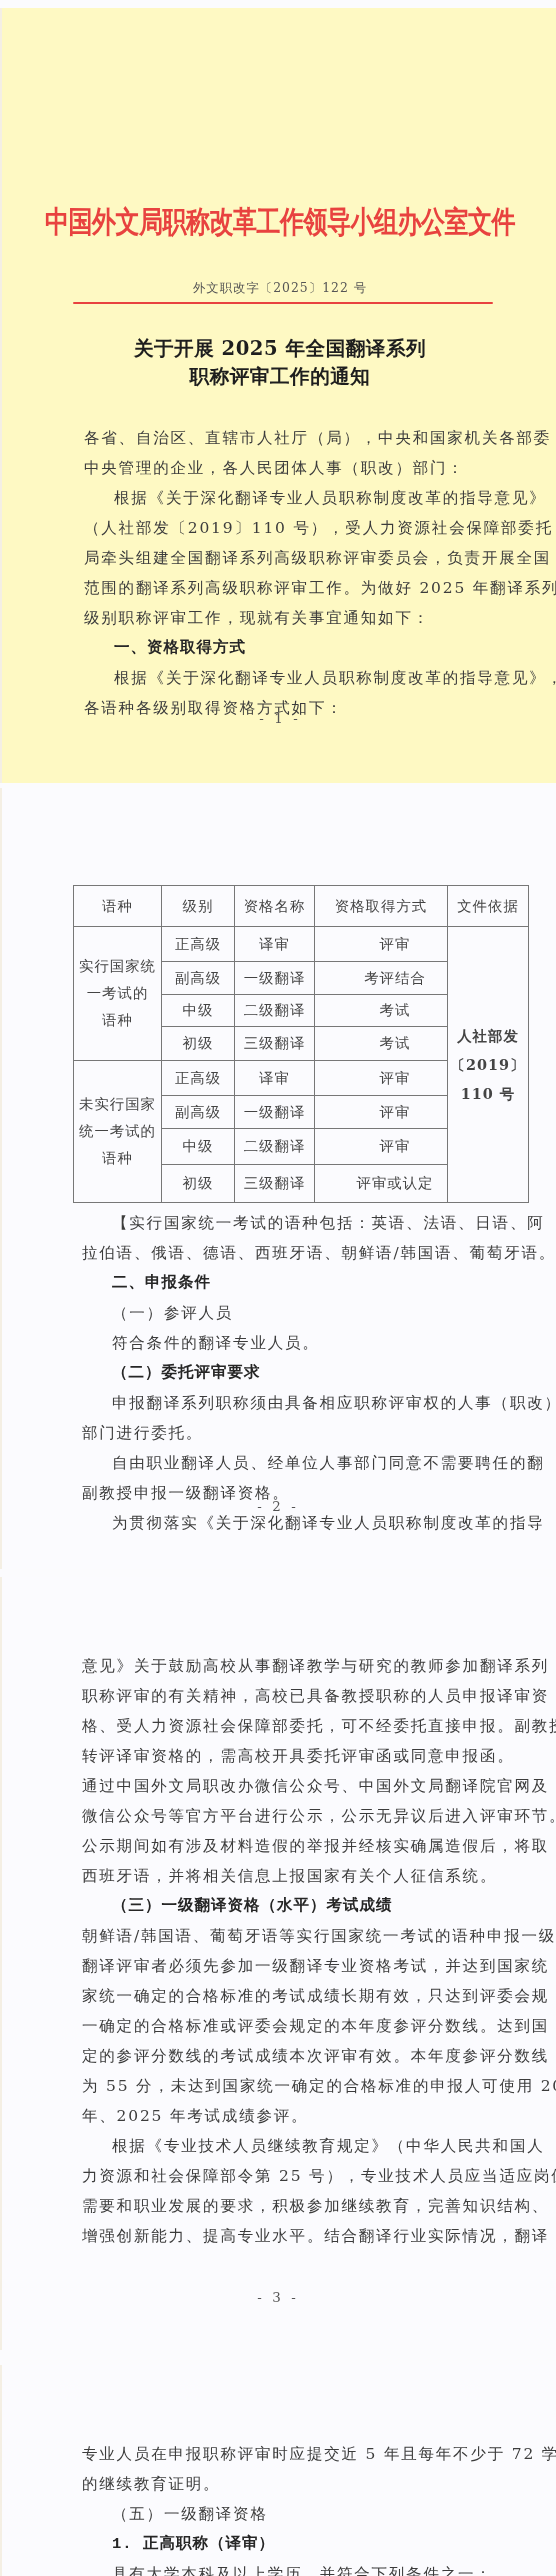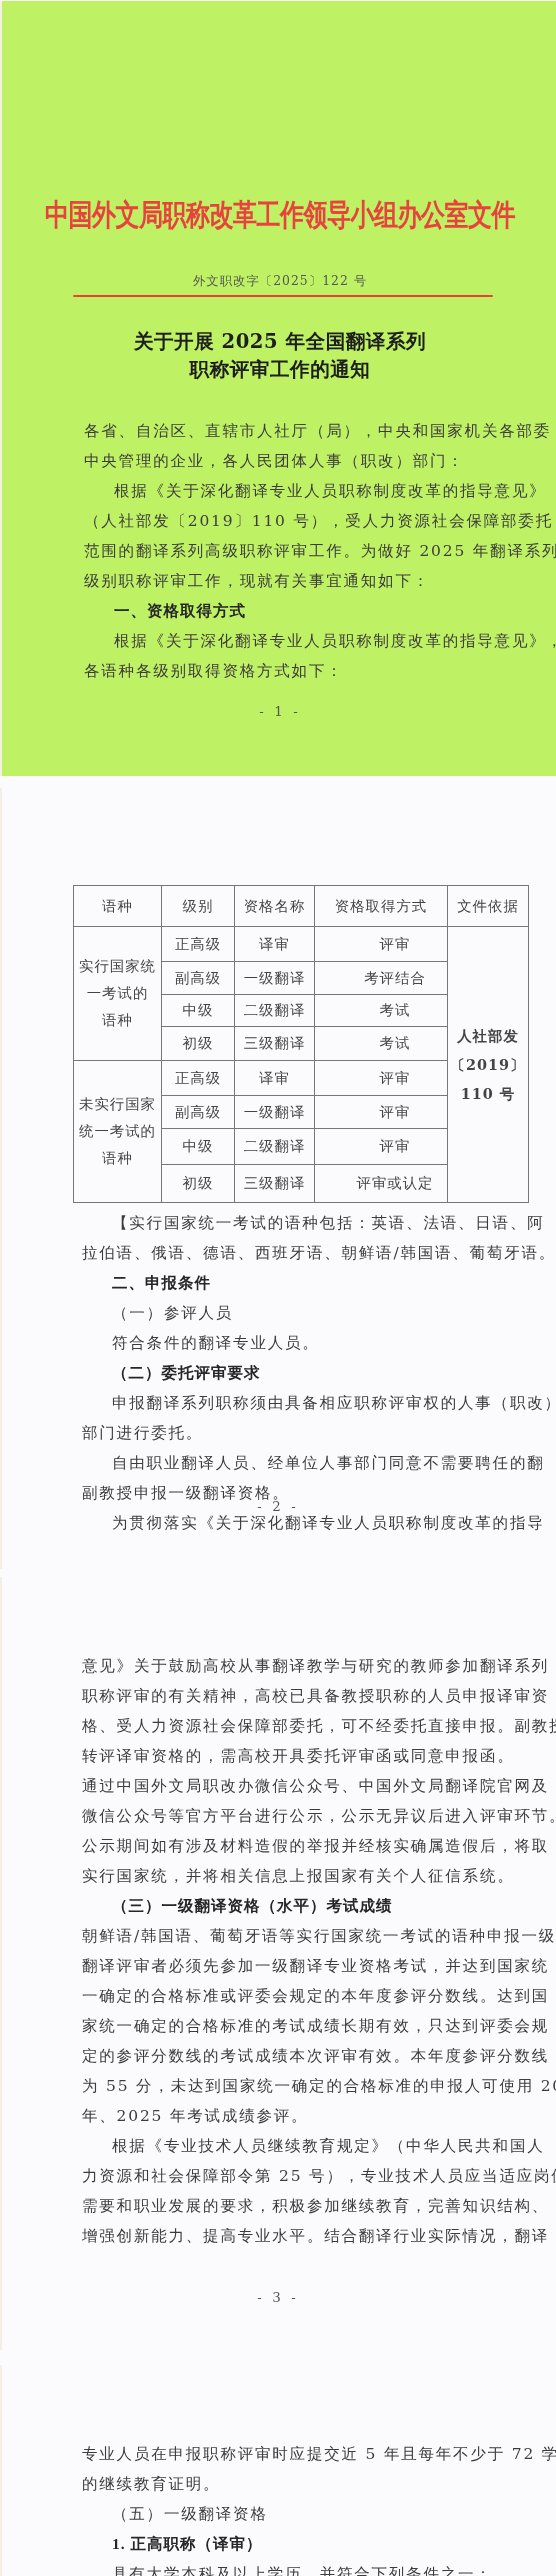--- a/index.html
+++ b/index.html
@@ -1,41 +1,41 @@
 <!DOCTYPE html>
 <html style="font-size:8.2px"><head>
 <meta charset="utf-8">
 <style>
   html, body { margin: 0; padding: 0; background: #fbfbfd; }
   body { width: 556px; height: 3938px; position: relative; overflow: hidden;
          font-family: "DejaVu Serif", "Liberation Serif", serif; color: #3a3a3a; }
   .page { position: absolute; left: 0; width: 556px; background: #fbfbfe;
           border-left: 2.1px solid #f4efe4; box-sizing: border-box; }
-  .p1 { top: 1px; height: 775px; background: #bef264; }
+  .p1 { top: 8px; height: 775px; background: #fef9c3; }
   .p2 { top: 788px; height: 781px; }
   .p3 { top: 1577px; height: 773px; }
   .p4 { top: 2365px; height: 778px; }
 
   .red-head { position: absolute; top: 198px; left: 0; width: 556px; text-align: center;
               font-family: "DejaVu Serif", serif; font-weight: bold; font-size: 24px;
               color: #e8423f; letter-spacing: -0.5px; transform: scaleY(1.25); }
   .docno { position: absolute; top: 272px; left: 0; width: 556px; text-align: center;
            font-size: 12.4px; color: #555; letter-spacing: 1px; }
   .red-rule { position: absolute; top: 294px; left: 71px; width: 420px; height: 2.1px;
               background: #e8423f; border-radius: 1px; }
   .title { position: absolute; left: 0; width: 556px; text-align: center;
            font-family: "DejaVu Serif", serif; font-weight: bold; font-size: 19.6px;
            color: #1e1e1e; letter-spacing: 0.5px; }
   .t1 { top: 327px; } .t2 { top: 355px; }
 
   .body { position: absolute; left: 82px; width: 410px; }
   .line { font-size: 15.5px; line-height: 30px; height: 30px; white-space: nowrap;
           letter-spacing: 1.8px; color: #3c3c3c; overflow: visible; }
   .ind { padding-left: 30px; }
-  .h { font-weight: bold; color: #262626; font-family: Liberation Serif, serif; letter-spacing: 1px; }
+  .h { font-weight: bold; color: #262626; font-family: Liberation Mono, monospace; letter-spacing: 1px; }
   .pn { position: absolute; left: 0; width: 556px; text-align: center; font-size: 13.4px;
         color: #555; letter-spacing: 3.1px; }
 
   table.qual { position: absolute; left: 73px; top: 885px; border-collapse: collapse;
                font-size: 14.4px; color: #444; letter-spacing: 1px; }
   table.qual td { border: 0.8px solid #777; text-align: center; vertical-align: middle; padding: 0; }
   table.qual .hd td { height: 40px; }
   table.qual td.lang { width: 87px; line-height: 27px; }
   table.qual td.lvl { width: 72px; }
   table.qual td.nm { width: 79px; }
@@ -50,20 +50,21 @@
   <div class="docno">外文职改字〔2025〕122 号</div>
   <div class="red-rule"></div>
   <div class="title t1">关于开展 2025 年全国翻译系列</div>
   <div class="title t2">职称评审工作的通知</div>
 
   <div class="body" style="top:415px">
     <div class="line">各省、自治区、直辖市人社厅（局），中央和国家机关各部委，</div>
     <div class="line">中央管理的企业，各人民团体人事（职改）部门：</div>
     <div class="line ind">根据《关于深化翻译专业人员职称制度改革的指导意见》</div>
     <div class="line">（人社部发〔2019〕110 号），受人力资源社会保障部委托，我</div>
+    <div class="line">局牵头组建全国翻译系列高级职称评审委员会，负责开展全国</div>
     <div class="line">范围的翻译系列高级职称评审工作。为做好 2025 年翻译系列各</div>
     <div class="line">级别职称评审工作，现就有关事宜通知如下：</div>
     <div class="line ind h">一、资格取得方式</div>
     <div class="line ind">根据《关于深化翻译专业人员职称制度改革的指导意见》，</div>
     <div class="line">各语种各级别取得资格方式如下：</div>
   </div>
   <div class="pn" style="top:703px">- 1 -</div>
 </div>
 
 <div class="page p2"></div>
@@ -152,26 +153,26 @@
 
 <div class="page p3"></div>
 <div class="body" style="top:1651px">
   <div class="line">意见》关于鼓励高校从事翻译教学与研究的教师参加翻译系列</div>
   <div class="line">职称评审的有关精神，高校已具备教授职称的人员申报译审资</div>
   <div class="line">格、受人力资源社会保障部委托，可不经委托直接申报。副教授</div>
   <div class="line">转评译审资格的，需高校开具委托评审函或同意申报函。</div>
   <div class="line">通过中国外文局职改办微信公众号、中国外文局翻译院官网及</div>
   <div class="line">微信公众号等官方平台进行公示，公示无异议后进入评审环节。</div>
   <div class="line">公示期间如有涉及材料造假的举报并经核实确属造假后，将取</div>
-  <div class="line">实行国家统，并将相关信息上报国家有关个人征信系统。</div>
+  <div class="line">西班牙语，并将相关信息上报国家有关个人征信系统。</div>
   <div class="line ind h">（三）一级翻译资格（水平）考试成绩</div>
   <div class="line">朝鲜语/韩国语、葡萄牙语等实行国家统一考试的语种申报一级</div>
   <div class="line">翻译评审者必须先参加一级翻译专业资格考试，并达到国家统</div>
+  <div class="line">家统一确定的合格标准的考试成绩长期有效，只达到评委会规</div>
   <div class="line">一确定的合格标准或评委会规定的本年度参评分数线。达到国</div>
-  <div class="line">家统一确定的合格标准的考试成绩长期有效，只达到评委会规</div>
   <div class="line">定的参评分数线的考试成绩本次评审有效。本年度参评分数线</div>
   <div class="line">为 55 分，未达到国家统一确定的合格标准的申报人可使用 2024</div>
   <div class="line">年、2025 年考试成绩参评。</div>
   <div class="line ind">根据《专业技术人员继续教育规定》（中华人民共和国人</div>
   <div class="line">力资源和社会保障部令第 25 号），专业技术人员应当适应岗位</div>
   <div class="line">需要和职业发展的要求，积极参加继续教育，完善知识结构、</div>
   <div class="line">增强创新能力、提高专业水平。结合翻译行业实际情况，翻译</div>
 </div>
 <div class="pn" style="top:2290px">- 3 -</div>
 

